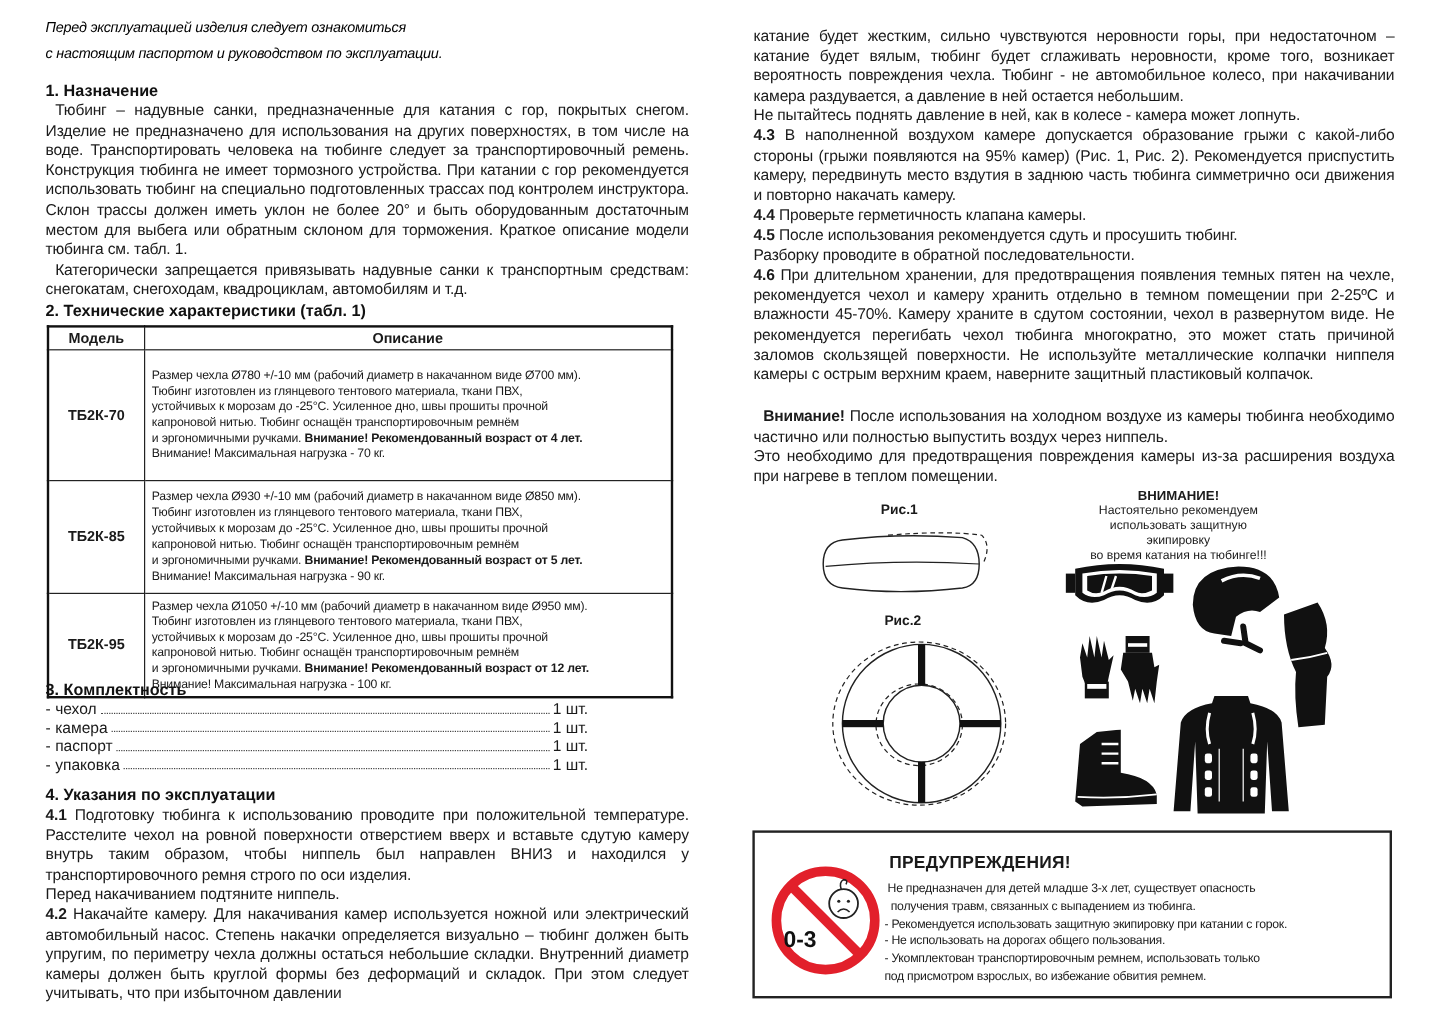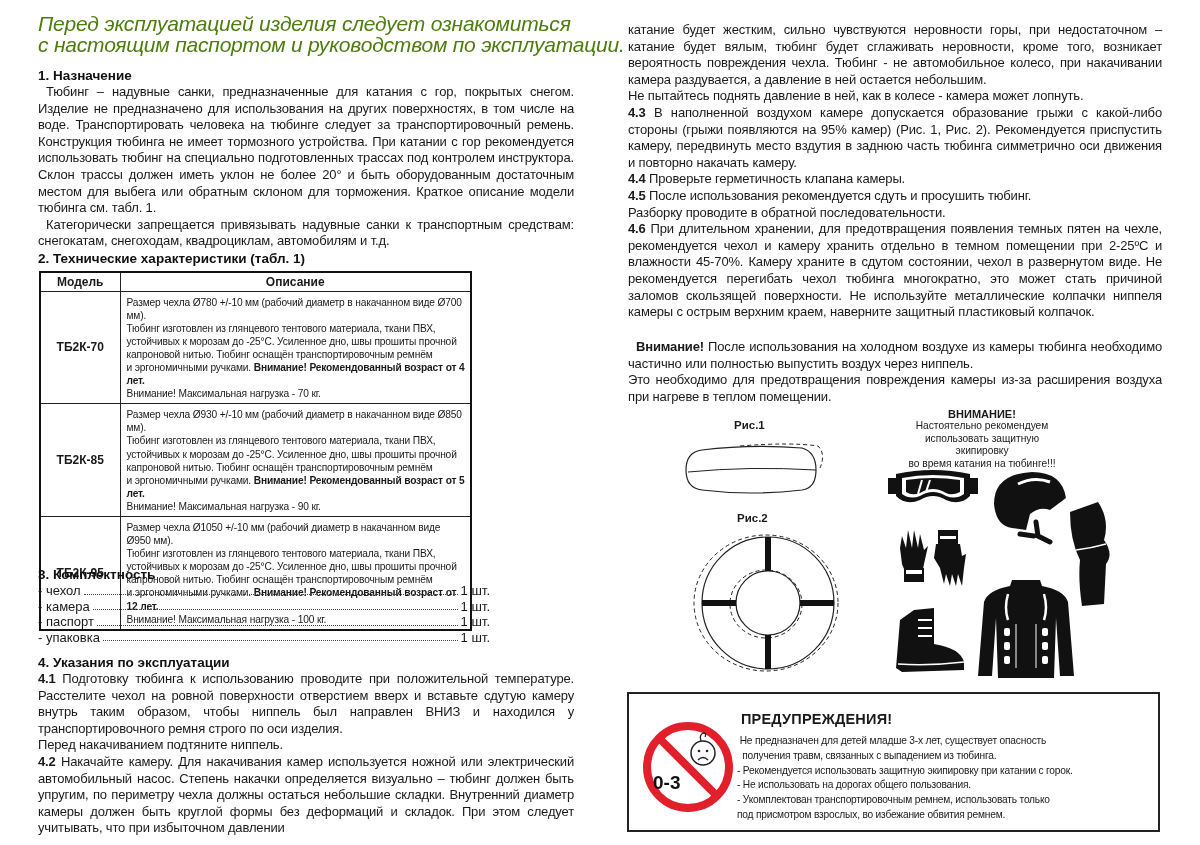--- a/index.html
+++ b/index.html
@@ -1,30 +1,30 @@
 <!DOCTYPE html>
 <html><head>
 <meta charset="utf-8">
 <style>
   * { box-sizing: border-box; margin: 0; padding: 0; }
   html, body { width: 1200px; height: 845px; background: #fff; overflow: hidden; }
   body { font-family: "Liberation Sans", sans-serif; color: #1a1a1a; position: relative; }
 
-  .intro { position: absolute; left: 38px; top: 13px; font-family: "Liberation Sans", sans-serif; font-style: italic; font-size: 21px; line-height: 21px; color: #4d7c0f; letter-spacing: -0.2px; }
+  .intro { position: absolute; left: 38px; top: 13px; font-family: "Liberation Sans", sans-serif; font-style: italic; font-size: 12px; line-height: 21px; color: #000000; letter-spacing: -0.2px; }
   .intro div { white-space: nowrap; }
 
   h2 { font-size: 13.5px; font-weight: bold; line-height: 16px; color: #111; }
   .p { font-size: 13px; line-height: 16.6px; text-align: justify; letter-spacing: -0.15px; }
   .p b { font-weight: bold; margin-top: 47px; }
   .indent { text-indent: 8px; }
 
   .s1 { position: absolute; left: 38px; top: 68px; width: 536px; }
   .s2 { position: absolute; left: 38px; top: 251px; width: 536px; }
 
-  table.spec { position: absolute; left: 39px; top: 271px; width: 433px; border-collapse: collapse; border: 2px solid #111; }
+  table.spec { position: absolute; left: 39px; top: 271px; width: 522px; border-collapse: collapse; border: 2px solid #111; }
   table.spec th, table.spec td { border: 1px solid #222; }
   table.spec th { font-size: 12px; font-weight: bold; height: 19px; text-align: center; }
   table.spec td.model { width: 80px; text-align: center; font-size: 12px; font-weight: bold; }
   table.spec td.desc { font-size: 10.2px; line-height: 13.1px; padding: 4px 4px 3px 6px; letter-spacing: -0.15px; }
   .row70 td { height: 109px; margin-top: 12px; }
   .row85 td { height: 94px; }
   .row95 td { height: 85px; }
 
   .s3 { position: absolute; left: 38px; top: 567px; width: 452px; }
   .kit { display: flex; font-size: 13px; line-height: 15.6px; }

